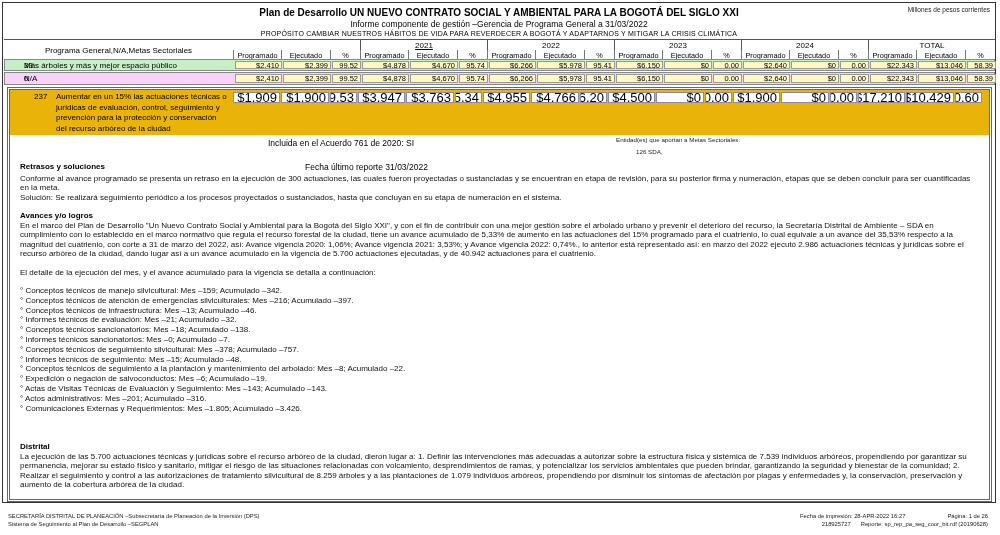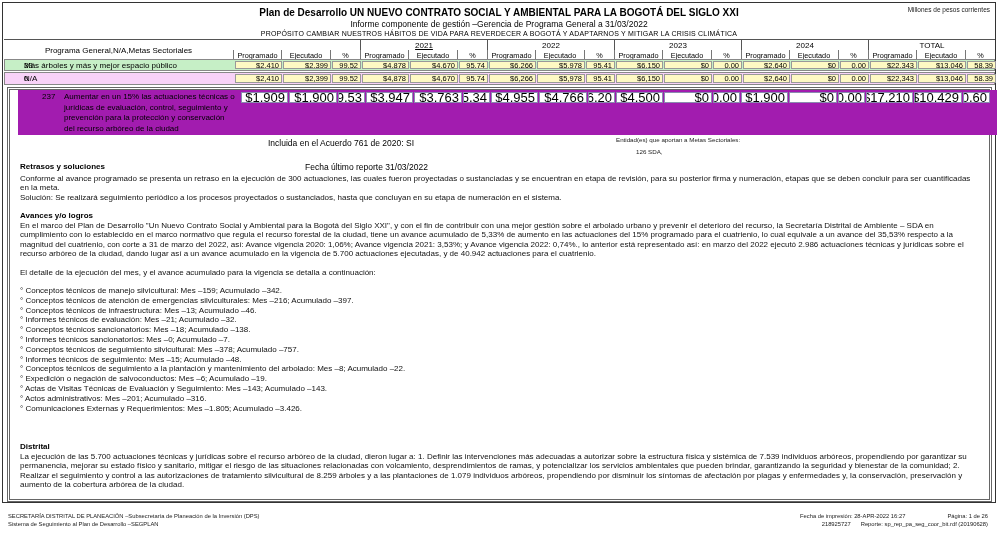--- a/index.html
+++ b/index.html
@@ -131,21 +131,21 @@
       <div class="vcell">$2,640</div>
       <div class="vcell">$0</div>
       <div class="vcell">0.00</div>
       <div class="vcell">$22,343</div>
       <div class="vcell">$13,046</div>
       <div class="vcell">58.39</div>
     </div>
 
   <div class="boxA">
     <div class="boxB">
-      <div class="trow237" id="row-237" style="background: #a21caf; margin-left: 8px;">
+      <div class="trow237" id="row-237" style="background: #eab308;">
           <div class="mlabel">
             <div class="mid">237</div>
             <div class="mtext">Aumentar en un 15% las actuaciones técnicas o jurídicas de evaluación, control, seguimiento y prevención para la protección y conservación del recurso arbóreo de la ciudad</div>
           </div>
           <div class="vcell237">$1,909</div>
           <div class="vcell237">$1,900</div>
           <div class="vcell237">99.53</div>
           <div class="vcell237">$3,947</div>
           <div class="vcell237">$3,763</div>
           <div class="vcell237">95.34</div>

